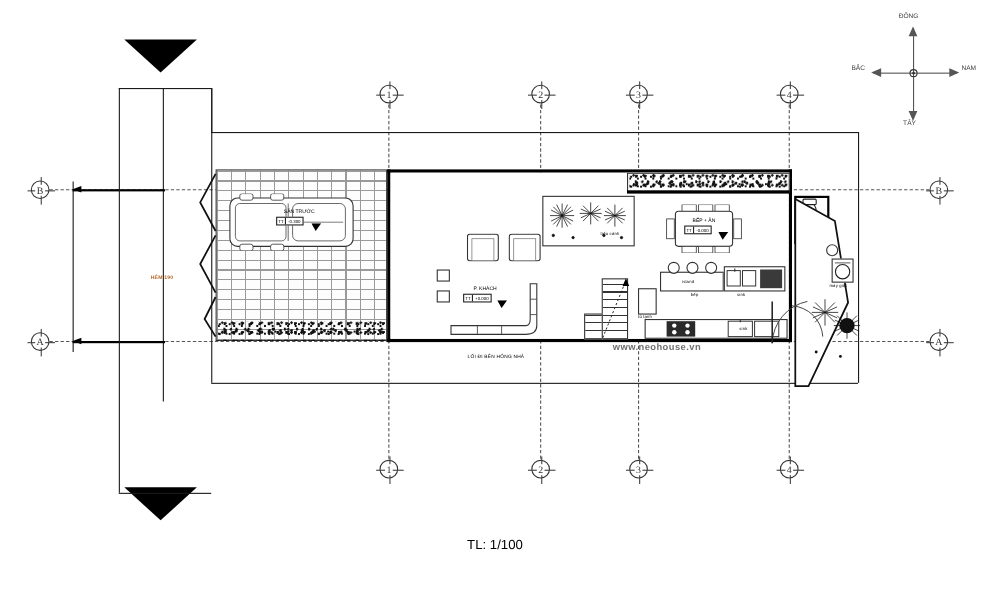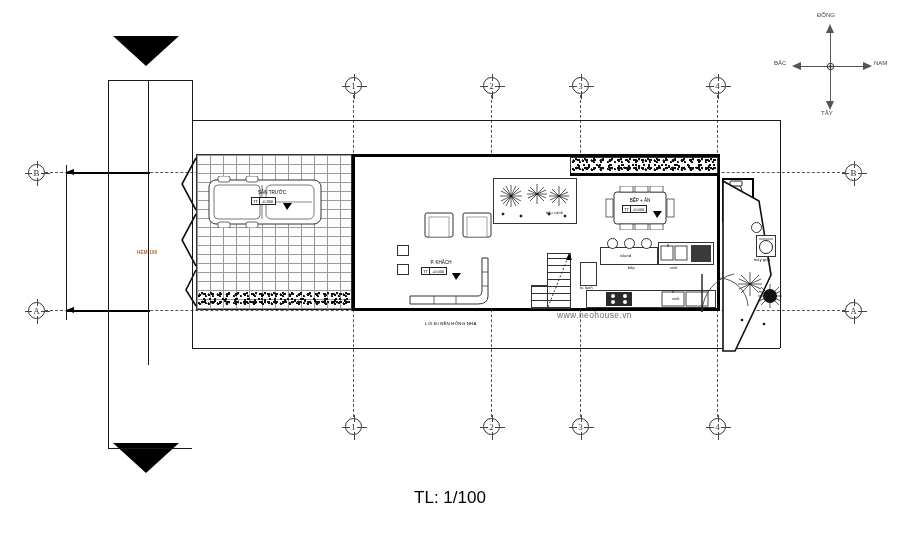--- a/index.html
+++ b/index.html
@@ -133,30 +133,30 @@
   .furn { position: absolute; border: 1px solid #333; background: #fff; }
   .circ { position: absolute; border: 1px solid #333; border-radius: 50%; background: #fff; }
 
   
   #title-block { position: absolute; width: 100%; text-align: center; }
   #title-main {
     font-size: 16.5px; font-weight: bold; color: #000;
     border-bottom: 2px solid #000; display: inline-block;
     padding-bottom: 1px; letter-spacing: .3px;
   }
-  #title-scale { font-size: 17px; color: #000; margin-top: 4px; }
+  #title-scale { font-size: 12px; color: #000; margin-top: 4px; }
 
   
   .compass-lbl { position: absolute; font-size: 6px; color: #444; white-space: nowrap; }
 
   
   #watermark {
     position: absolute;
     font-size: 8.5px;
-    font-weight: normal;
+    font-weight: bold;
     color: #6f6f6f;
     letter-spacing: .4px;
     white-space: nowrap;
   }
 </style>
 </head>
 <body>
 
 <div id="stage">
 

